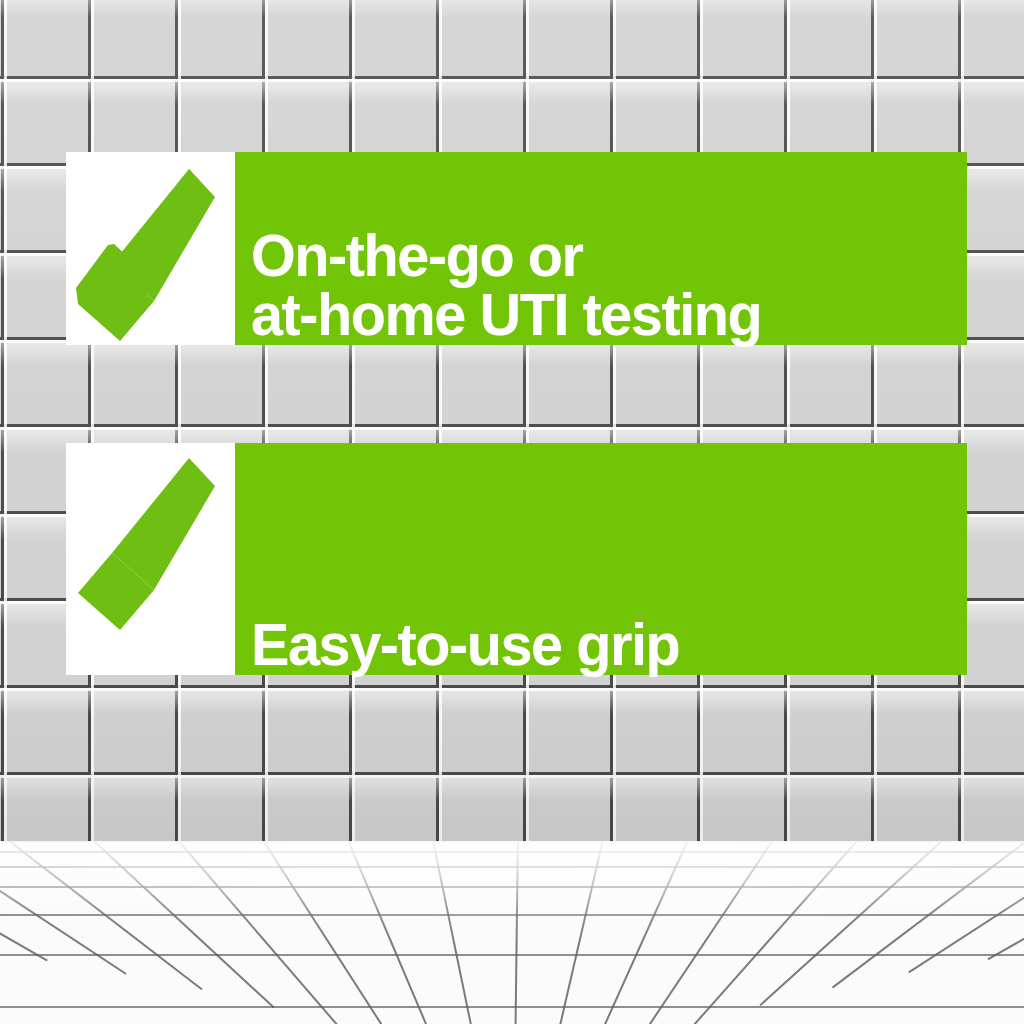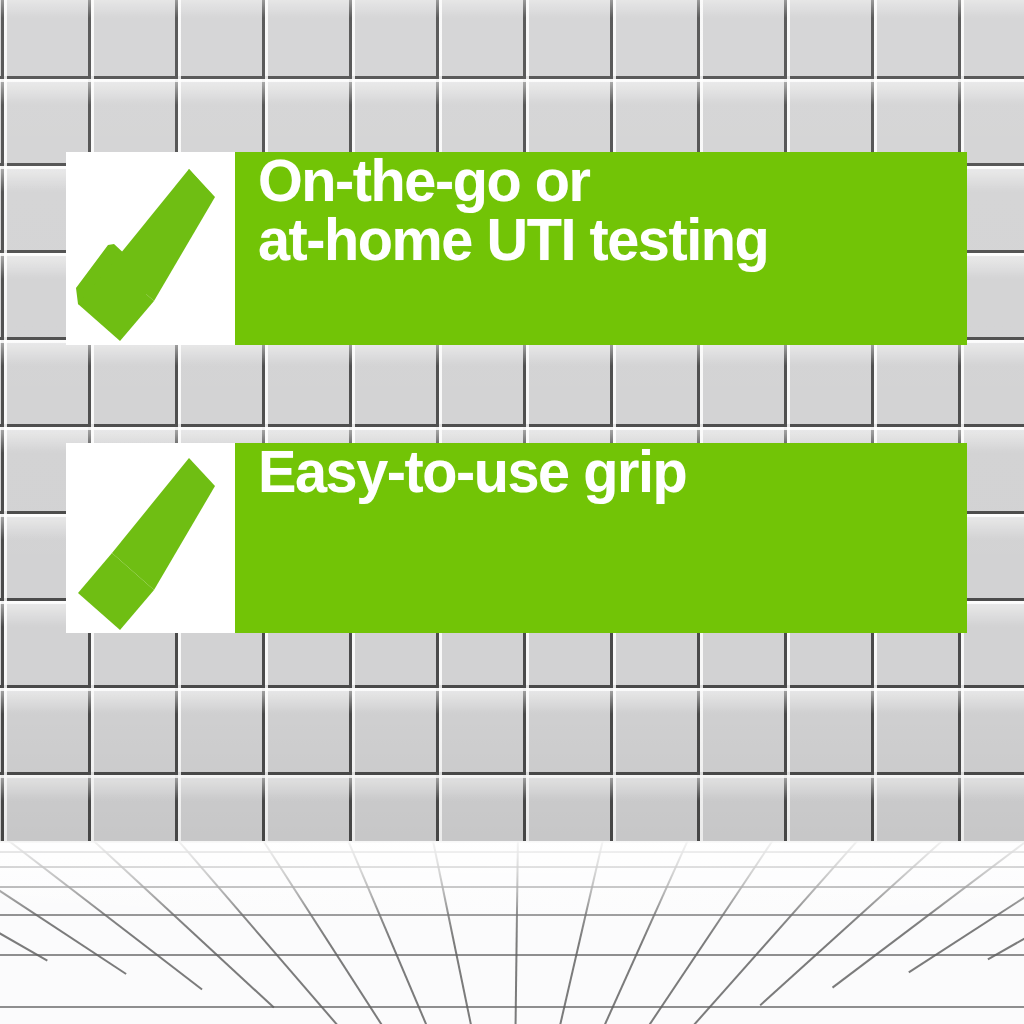--- a/index.html
+++ b/index.html
@@ -127,41 +127,41 @@
   }
   .check-box {
     background: #ffffff;
     flex: 0 0 auto;
     position: relative;
   }
   .check-box svg { display: block; }
   .label-box {
     flex: 1 1 auto;
     display: flex;
-    align-items: flex-start;
-    padding-left: 23px;
+    align-items: flex-end;
+    padding-left: 16px;
   }
   .label-text {
     color: #ffffff;
     font-family: "Liberation Sans", sans-serif;
     font-weight: bold;
     letter-spacing: -1.5px;
     line-height: 0.98;
     white-space: pre-line;
     transform: scaleX(0.96);
     transform-origin: left center;
     text-shadow: 0 0 1px rgba(255,255,255,0.35);
   }
 
   #banner-1 { left: 66px;  top: 152px; width: 901px; height: 193px; }
   #banner-1 .check-box { width: 169px; }
   #banner-1 .label-box { background: #72c406; }
   #banner-1 .label-text { font-size: 60px; }
 
-  #banner-2 { left: 66px;  top: 443px; width: 901px; height: 190px; }
+  #banner-2 { left: 66px;  top: 443px; width: 901px; height: 232px; }
   #banner-2 .check-box { width: 169px; }
   #banner-2 .label-box { background: #72c406; }
   #banner-2 .label-text { font-size: 60px; }
 </style>
 </head>
 <body>
 
 <div id="stage">
 
   <div class="wall"></div>

